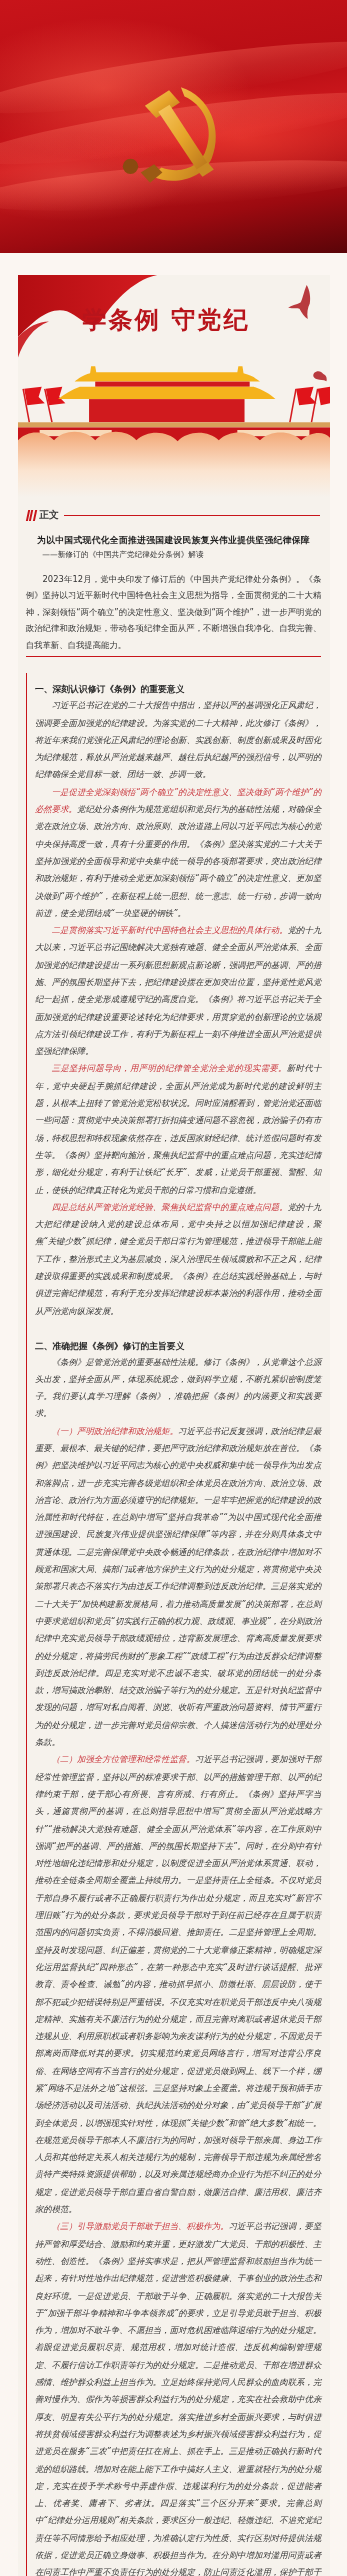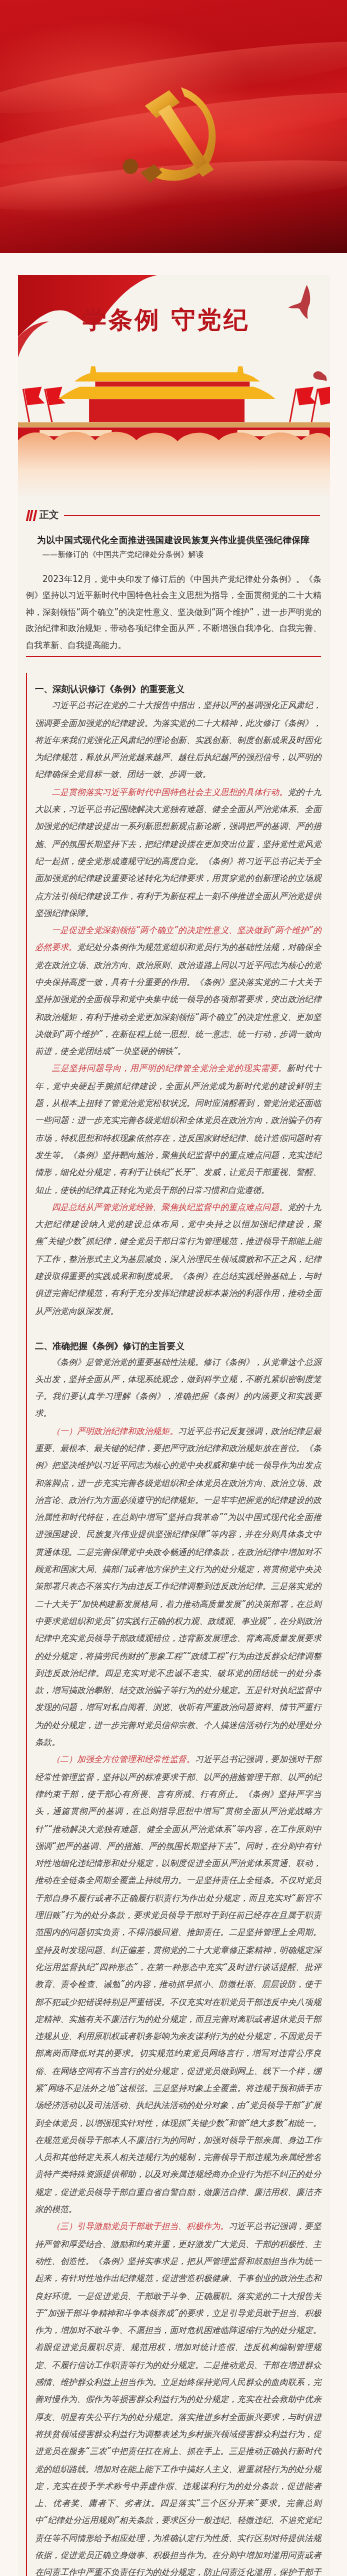--- a/index.html
+++ b/index.html
@@ -195,23 +195,23 @@
     <h1>为以中国式现代化全面推进强国建设民族复兴伟业提供坚强纪律保障</h1>
     <div class="sub">——新修订的《中国共产党纪律处分条例》解读</div>
   </div>
 
   <div class="intro">2023年12月，党中央印发了修订后的《中国共产党纪律处分条例》。《条例》坚持以习近平新时代中国特色社会主义思想为指导，全面贯彻党的二十大精神，深刻领悟“两个确立”的决定性意义、坚决做到“两个维护”，进一步严明党的政治纪律和政治规矩，带动各项纪律全面从严，不断增强自我净化、自我完善、自我革新、自我提高能力。</div>
 
   <div class="body">
 
     <h2>一、深刻认识修订《条例》的重要意义</h2>
     <p><span>习近平总书记在党的二十大报告中指出，坚持以严的基调强化正风肃纪，强调要全面加强党的纪律建设。为落实党的二十大精神，此次修订《条例》，将近年来我们党强化正风肃纪的理论创新、实践创新、制度创新成果及时固化为纪律规范，释放从严治党越来越严、越往后执纪越严的强烈信号，以严明的纪律确保全党目标一致、团结一致、步调一致。</span></p>
+    <p><span class="hl">一是促进全党深刻领悟“两个确立”的决定性意义、坚决做到“两个维护”的必然要求。</span><span>党纪处分条例作为规范党组织和党员行为的基础性法规，对确保全党在政治立场、政治方向、政治原则、政治道路上同以习近平同志为核心的党中央保持高度一致，具有十分重要的作用。《条例》坚决落实党的二十大关于坚持加强党的全面领导和党中央集中统一领导的各项部署要求，突出政治纪律和政治规矩，有利于推动全党更加深刻领悟“两个确立”的决定性意义、更加坚决做到“两个维护”，在新征程上统一思想、统一意志、统一行动，步调一致向前进，使全党团结成“一块坚硬的钢铁”。</span></p>
     <p><span class="hl">二是贯彻落实习近平新时代中国特色社会主义思想的具体行动。</span><span>党的十九大以来，习近平总书记围绕解决大党独有难题、健全全面从严治党体系、全面加强党的纪律建设提出一系列新思想新观点新论断，强调把严的基调、严的措施、严的氛围长期坚持下去，把纪律建设摆在更加突出位置，坚持党性党风党纪一起抓，使全党形成遵规守纪的高度自觉。《条例》将习近平总书记关于全面加强党的纪律建设重要论述转化为纪律要求，用贯穿党的创新理论的立场观点方法引领纪律建设工作，有利于为新征程上一刻不停推进全面从严治党提供坚强纪律保障。</span></p>
-    <p><span class="hl">一是促进全党深刻领悟“两个确立”的决定性意义、坚决做到“两个维护”的必然要求。</span><span>党纪处分条例作为规范党组织和党员行为的基础性法规，对确保全党在政治立场、政治方向、政治原则、政治道路上同以习近平同志为核心的党中央保持高度一致，具有十分重要的作用。《条例》坚决落实党的二十大关于坚持加强党的全面领导和党中央集中统一领导的各项部署要求，突出政治纪律和政治规矩，有利于推动全党更加深刻领悟“两个确立”的决定性意义、更加坚决做到“两个维护”，在新征程上统一思想、统一意志、统一行动，步调一致向前进，使全党团结成“一块坚硬的钢铁”。</span></p>
-    <p><span class="hl">三是坚持问题导向，用严明的纪律管全党治全党的现实需要。</span><span>新时代十年，党中央硬起手腕抓纪律建设，全面从严治党成为新时代党的建设鲜明主题，从根本上扭转了管党治党宽松软状况。同时应清醒看到，管党治党还面临一些问题：进一步充实完善各级党组织和全体党员在政治方向，政治骗子仍有市场，特权思想和特权现象依然存在，违反国家财经纪律、统计造假问题时有发生等。《条例》坚持靶向施治，聚焦执纪监督中的重点难点问题，充实违纪情形，细化处分规定，有利于让铁纪“长牙”、发威，让党员干部重视、警醒、知止，使铁的纪律真正转化为党员干部的日常习惯和自觉遵循。</span></p>
+    <p><span class="hl">三是坚持问题导向，用严明的纪律管全党治全党的现实需要。</span><span>新时代十年，党中央硬起手腕抓纪律建设，全面从严治党成为新时代党的建设鲜明主题，从根本上扭转了管党治党宽松软状况。同时应清醒看到，管党治党还面临一些问题：贯彻党中央决策部署打折扣搞变通问题不容忽视，政治骗子仍有市场，特权思想和特权现象依然存在，违反国家财经纪律、统计造假问题时有发生等。《条例》坚持靶向施治，聚焦执纪监督中的重点难点问题，充实违纪情形，细化处分规定，有利于让铁纪“长牙”、发威，让党员干部重视、警醒、知止，使铁的纪律真正转化为党员干部的日常习惯和自觉遵循。</span></p>
     <p><span class="hl">四是总结从严管党治党经验、聚焦执纪监督中的重点难点问题。</span><span>党的十九大把纪律建设纳入党的建设总体布局，党中央持之以恒加强纪律建设，聚焦“关键少数”抓纪律，健全党员干部日常行为管理规范，推进领导干部能上能下工作，整治形式主义为基层减负，深入治理民生领域腐败和不正之风，纪律建设取得重要的实践成果和制度成果。《条例》在总结实践经验基础上，与时俱进完善纪律规范，有利于充分发挥纪律建设标本兼治的利器作用，推动全面从严治党向纵深发展。</span></p>
 
     <h2 class="gap">二、准确把握《条例》修订的主旨要义</h2>
     <p><span>《条例》是管党治党的重要基础性法规。修订《条例》，从党章这个总源头出发，坚持全面从严，体现系统观念，做到科学立规，不断扎紧织密制度笼子。我们要认真学习理解《条例》，准确把握《条例》的内涵要义和实践要求。</span></p>
     <p><span class="hl">（一）严明政治纪律和政治规矩。</span><span>习近平总书记反复强调，政治纪律是最重要、最根本、最关键的纪律，要把严守政治纪律和政治规矩放在首位。《条例》把坚决维护以习近平同志为核心的党中央权威和集中统一领导作为出发点和落脚点，进一步充实完善各级党组织和全体党员在政治方向、政治立场、政治言论、政治行为方面必须遵守的纪律规矩。一是牢牢把握党的纪律建设的政治属性和时代特征，在总则中增写“坚持自我革命”“为以中国式现代化全面推进强国建设、民族复兴伟业提供坚强纪律保障”等内容，并在分则具体条文中贯通体现。二是完善保障党中央政令畅通的纪律条款，在政治纪律中增加对不顾党和国家大局、搞部门或者地方保护主义行为的处分规定，将贯彻党中央决策部署只表态不落实行为由违反工作纪律调整到违反政治纪律。三是落实党的二十大关于“加快构建新发展格局，着力推动高质量发展”的决策部署，在总则中要求党组织和党员“切实践行正确的权力观、政绩观、事业观”，在分则政治纪律中充实党员领导干部政绩观错位，违背新发展理念、背离高质量发展要求的处分规定，将搞劳民伤财的“形象工程”“政绩工程”行为由违反群众纪律调整到违反政治纪律。四是充实对党不忠诚不老实、破坏党的团结统一的处分条款，增写搞政治攀附、结交政治骗子等行为的处分规定。五是针对执纪监督中发现的问题，增写对私自阅看、浏览、收听有严重政治问题资料、情节严重行为的处分规定，进一步完善对党员信仰宗教、个人搞迷信活动行为的处理处分条款。</span></p>
     <p><span class="hl">（二）加强全方位管理和经常性监督。</span><span>习近平总书记强调，要加强对干部经常性管理监督，坚持以严的标准要求干部、以严的措施管理干部、以严的纪律约束干部，使干部心有所畏、言有所戒、行有所止。《条例》坚持严字当头，通篇贯彻严的基调，在总则指导思想中增写“贯彻全面从严治党战略方针”“推动解决大党独有难题、健全全面从严治党体系”等内容，在工作原则中强调“把严的基调、严的措施、严的氛围长期坚持下去”。同时，在分则中有针对性地细化违纪情形和处分规定，以制度促进全面从严治党体系贯通、联动，推动在全链条全周期全覆盖上持续用力。一是坚持责任上全链条。不仅对党员干部自身不履行或者不正确履行职责行为作出处分规定，而且充实对“新官不理旧账”行为的处分条款，要求党员领导干部对于到任前已经存在且属于职责范围内的问题切实负责，不得消极回避、推卸责任。二是坚持管理上全周期。坚持及时发现问题、纠正偏差，贯彻党的二十大党章修正案精神，明确规定深化运用监督执纪“四种形态”，在第一种形态中充实“及时进行谈话提醒、批评教育、责令检查、诫勉”的内容，推动抓早抓小、防微杜渐、层层设防，使干部不犯或少犯错误特别是严重错误。不仅充实对在职党员干部违反中央八项规定精神、实施有关不廉洁行为的处分规定，而且完善对离职或者退休党员干部违规从业、利用原职权或者职务影响为亲友谋利行为的处分规定，不因党员干部离岗而降低对其的要求。切实规范约束党员网络言行，增写对违背公序良俗、在网络空间有不当言行的处分规定，促进党员做到网上、线下一个样，绷紧“网络不是法外之地”这根弦。三是坚持对象上全覆盖。将违规干预和插手市场经济活动以及司法活动、执纪执法活动的处分对象，由“党员领导干部”扩展到全体党员，以增强现实针对性，体现抓“关键少数”和管“绝大多数”相统一。在规范党员领导干部本人不廉洁行为的同时，加强对领导干部亲属、身边工作人员和其他特定关系人相关违规行为的规制，完善领导干部违规为亲属经营名贵特产类特殊资源提供帮助，以及对亲属违规经商办企业行为拒不纠正的处分规定，促进党员领导干部自重自省自警自励，做廉洁自律、廉洁用权、廉洁齐家的模范。</span></p>
     <p><span class="hl">（三）引导激励党员干部敢于担当、积极作为。</span><span>习近平总书记强调，要坚持严管和厚爱结合、激励和约束并重，更好激发广大党员、干部的积极性、主动性、创造性。《条例》坚持实事求是，把从严管理监督和鼓励担当作为统一起来，有针对性地作出纪律规范，促进营造积极健康、干事创业的政治生态和良好环境。一是促进党员、干部敢于斗争、正确履职。落实党的二十大报告关于“加强干部斗争精神和斗争本领养成”的要求，立足引导党员敢于担当、积极作为，增加对不敢斗争、不愿担当，面对危机困难临阵退缩行为的处分规定。着眼促进党员履职尽责、规范用权，增加对统计造假、违反机构编制管理规定、不履行信访工作职责等行为的处分规定。二是推动党员、干部在增进群众感情、维护群众利益上担当作为。立足始终保持党同人民群众的血肉联系，完善对慢作为、假作为等损害群众利益行为的处分规定，充实在社会救助中优亲厚友、明显有失公平行为的处分规定。落实推进乡村全面振兴要求，与时俱进将扶贫领域侵害群众利益行为调整表述为乡村振兴领域侵害群众利益行为，促进党员在服务“三农”中把责任扛在肩上、抓在手上。三是推动正确执行新时代党的组织路线。增加对在能上能下工作中搞好人主义、避重就轻行为的处分规定，充实在授予学术称号中弄虚作假、违规谋利行为的处分条款，促进能者上、优者奖、庸者下、劣者汰。四是落实“三个区分开来”要求。完善总则中“纪律处分运用规则”相关条款，要求区分一般违纪、轻微违纪、不追究党纪责任等不同情形给予相应处理，为准确认定行为性质、实行区别对待提供法规依据，促进党员正确立身做事、积极担当作为。在分则中增加对滥用问责或者在问责工作中严重不负责任行为的处分规定，防止问责泛化滥用，保护干部干事创业的积极性。</span></p>
 
   </div>
 

